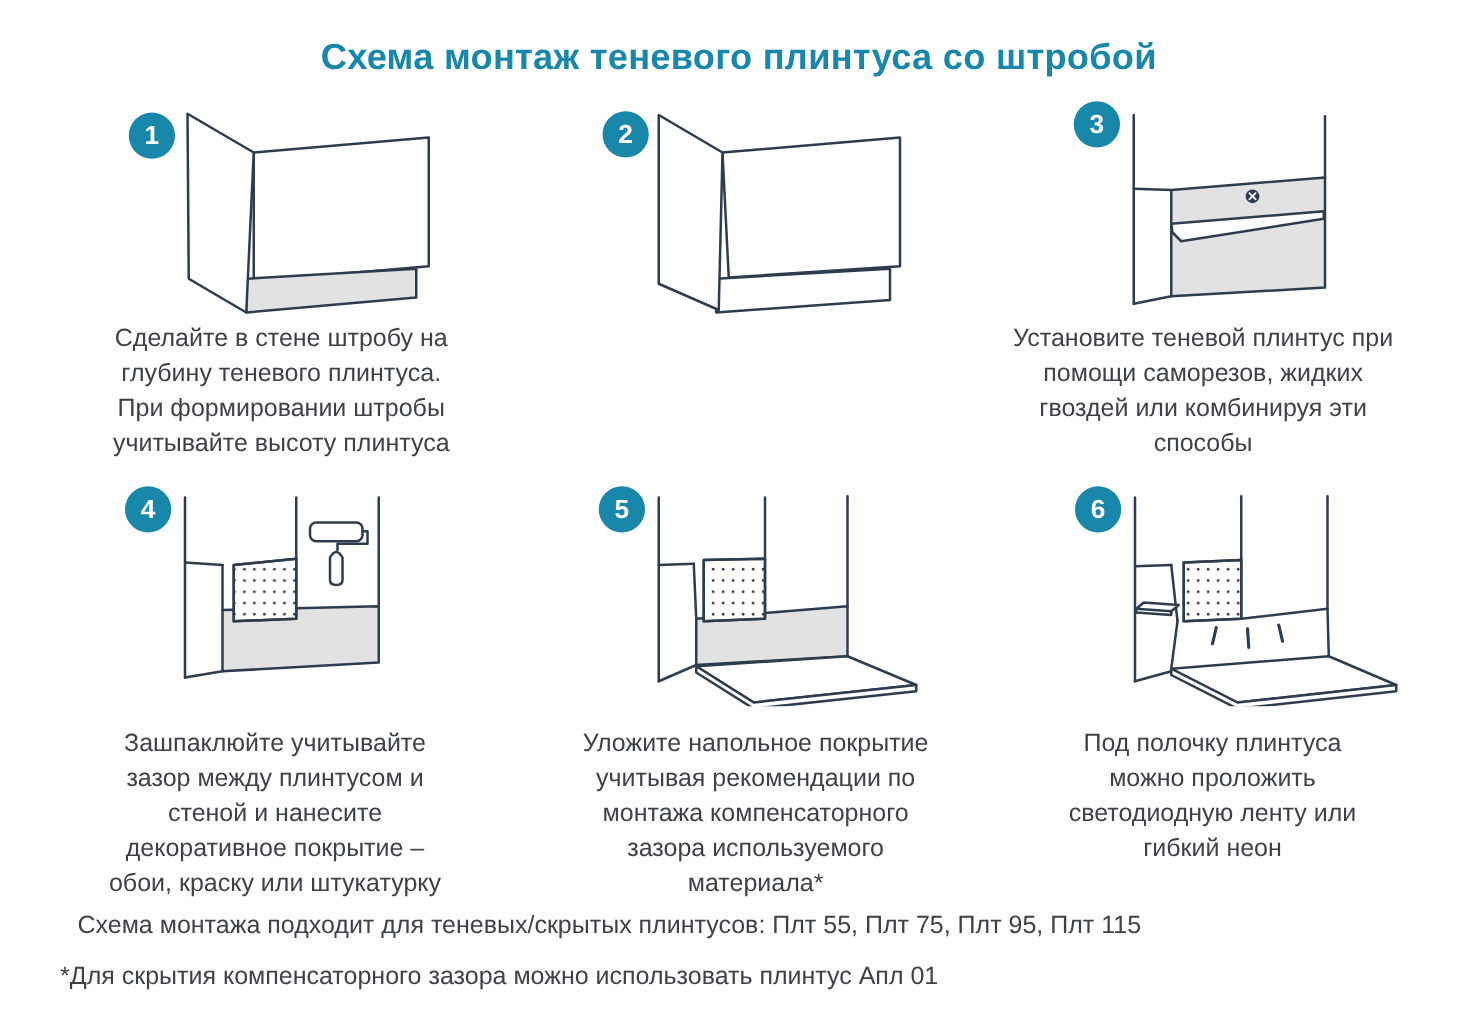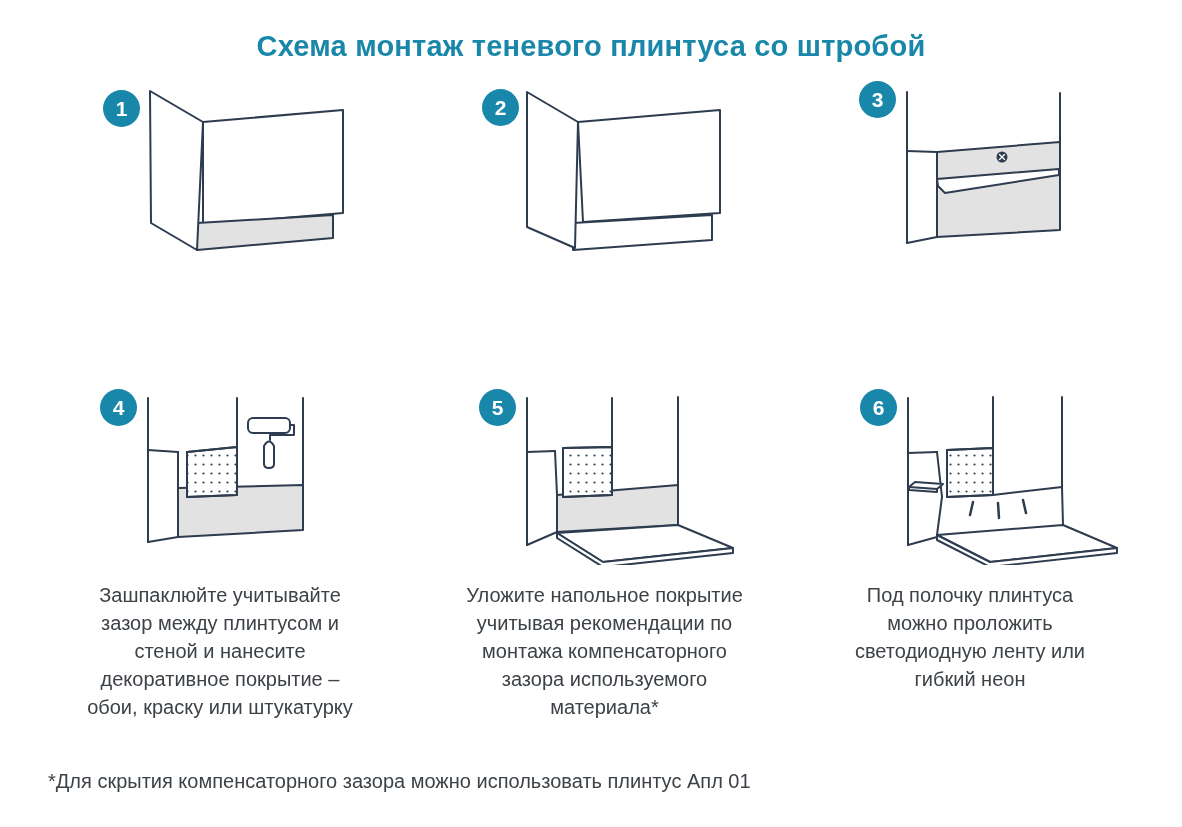--- a/index.html
+++ b/index.html
@@ -26,20 +26,24 @@
 
   <div class="step" style="left:60px;top:85px;width:330px;height:300px">
     <div class="badge" style="left:43px;top:5px">1</div>
     <svg class="illu" style="left:85px;top:3px" width="200" height="164" viewBox="0 0 200 164">
       <g fill="none" stroke="#2d3c4e" stroke-width="2" stroke-linejoin="round" stroke-linecap="round">
         <polygon points="58,34 198,22 198,125 58,137" fill="#fff"></polygon>
         <polygon points="52,135 188,127 188,150 52,162" fill="#e2e2e2"></polygon>
         <polygon points="5,3 58,34 52,162 6,135" fill="#fff"></polygon>
       </g>
     </svg>
+    <p class="caption" style="top:172px">Сделайте в стене штробу на
+глубину теневого плинтуса.
+При формировании штробы
+учитывайте высоту плинтуса</p>
   </div>
 
   <div class="step" style="left:430px;top:85px;width:335px;height:300px">
     <div class="badge" style="left:52px;top:4px">2</div>
     <svg class="illu" style="left:92px;top:3px" width="203" height="164" viewBox="0 0 203 164">
       <g fill="none" stroke="#2d3c4e" stroke-width="2" stroke-linejoin="round" stroke-linecap="round">
         <polygon points="56,34 198,22 198,125 61,134" fill="#fff"></polygon>
         <polygon points="51,135 190,127 190,152 51,162" fill="#fff"></polygon>
         <polygon points="5,4 56,34 53,160 5,139" fill="#fff"></polygon>
       </g>
@@ -54,20 +58,24 @@
         <line x1="7" y1="7" x2="7" y2="158"></line>
         <line x1="160" y1="8" x2="160" y2="57"></line>
         <line x1="7" y1="66" x2="37" y2="67"></line>
         <line x1="7" y1="158" x2="37" y2="152"></line>
         <polygon points="37,94 159,84 159,90 45,108 38,101" fill="#fff"></polygon>
         <circle cx="102" cy="72" r="5.5" fill="#2d3c4e" stroke="none"></circle>
         <line x1="99.5" y1="69.5" x2="104.5" y2="74.5" stroke="#fff" stroke-width="1.4"></line>
         <line x1="104.5" y1="69.5" x2="99.5" y2="74.5" stroke="#fff" stroke-width="1.4"></line>
       </g>
     </svg>
+    <p class="caption" style="top:172px">Установите теневой плинтус при
+помощи саморезов, жидких
+гвоздей или комбинируя эти
+способы</p>
   </div>
 
   <div class="step" style="left:55px;top:385px;width:330px;height:340px">
     <div class="badge" style="left:45px;top:4px">4</div>
     <svg class="illu" style="left:90px;top:5px" width="170" height="165" viewBox="0 0 170 165">
       <defs>
         <pattern id="dots4" width="8" height="9" patternUnits="userSpaceOnUse">
           <circle cx="2.5" cy="2.5" r="1.1" fill="#2d3c4e"></circle>
         </pattern>
       </defs>
@@ -160,15 +168,16 @@
           <polygon points="37,145 90,172 217,158 217,163 90,177 37,150" fill="#fff"></polygon>
         </g>
       </g>
     </svg>
     <p class="caption" style="top:196px">Под полочку плинтуса
 можно проложить
 светодиодную ленту или
 гибкий неон</p>
   </div>
 
+  <p class="note" style="left:62px;top:729px">Схема монтажа подходит для теневых/скрытых плинтусов: Плт 55, Плт 75, Плт 95, Плт 115</p>
   <p class="note" style="left:48px;top:770px">*Для скрытия компенсаторного зазора можно использовать плинтус Апл 01</p>
 
 </div>
 
 </body></html>

